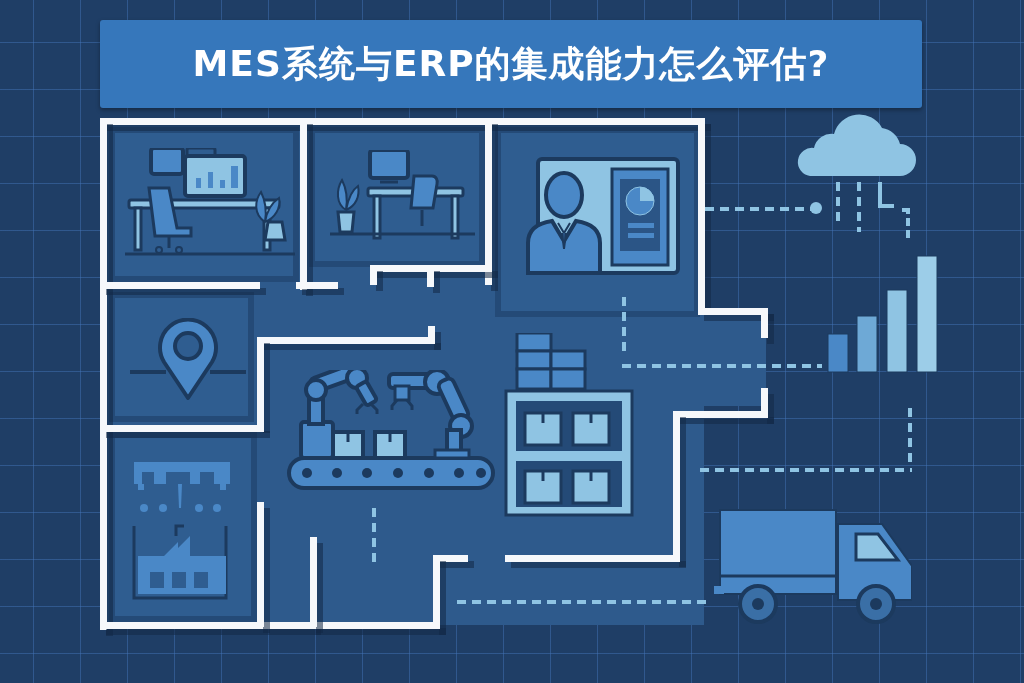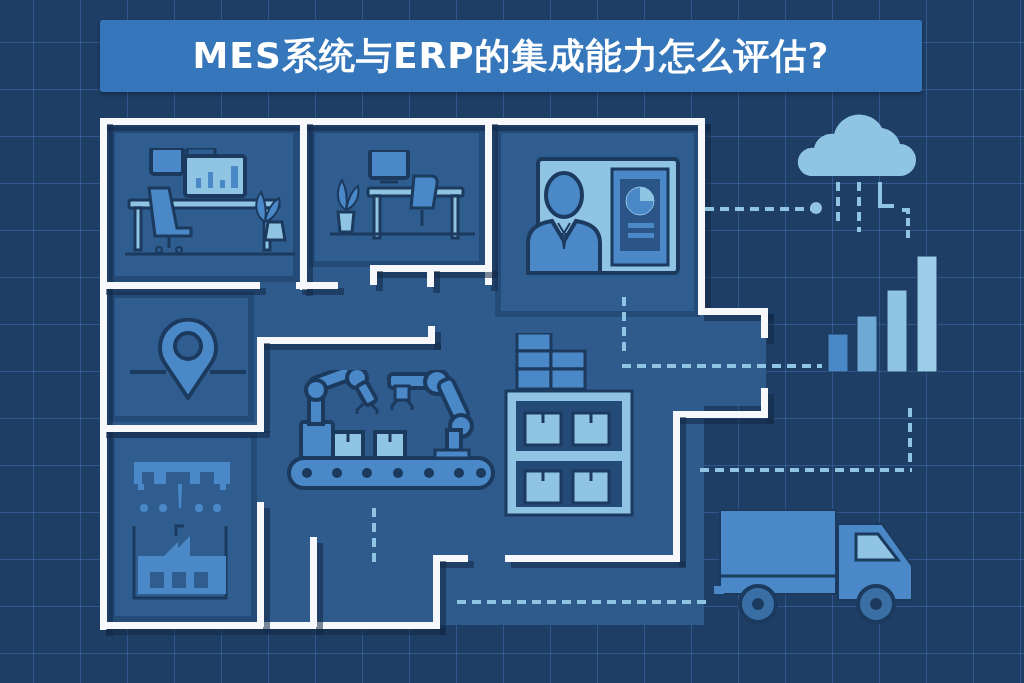--- a/index.html
+++ b/index.html
@@ -4,21 +4,21 @@
 <style>
   html,body{margin:0;padding:0;}
   body{width:1024px;height:683px;overflow:hidden;position:relative;
     background-color:#1f3e66;
     background-image:
       linear-gradient(rgba(70,120,190,0.45) 1px, transparent 1px),
       linear-gradient(90deg, rgba(70,120,190,0.45) 1px, transparent 1px);
     background-size:47px 47px;
     background-position:33px 42px;
     font-family:"DejaVu Sans", sans-serif;}
-  .title-banner{position:absolute;left:100px;top:20px;width:822px;height:72px;
+  .title-banner{position:absolute;left:100px;top:20px;width:822px;height:88px;
     background:#3677bb;border-radius:3px;box-shadow:0 2px 4px rgba(0,0,0,.35);
     display:flex;align-items:center;justify-content:center;}
   .title-text{color:#fff;font-size:36px;font-weight:bold;letter-spacing:1px;
     font-family:"DejaVu Sans", sans-serif;}
   .floor{position:absolute;background:#2e5a8c;}
   .room{position:absolute;background:#2f5d90;box-shadow:inset 0 0 0 6px #244a77;}
   .wall{position:absolute;background:#f6f8fb;box-shadow:6px 6px 0 rgba(18,40,70,.55);}
   .icon{position:absolute;}
   .dash-h{position:absolute;height:4px;
     background-image:linear-gradient(90deg,#8fc4e3 0 9px,transparent 9px 15px);

